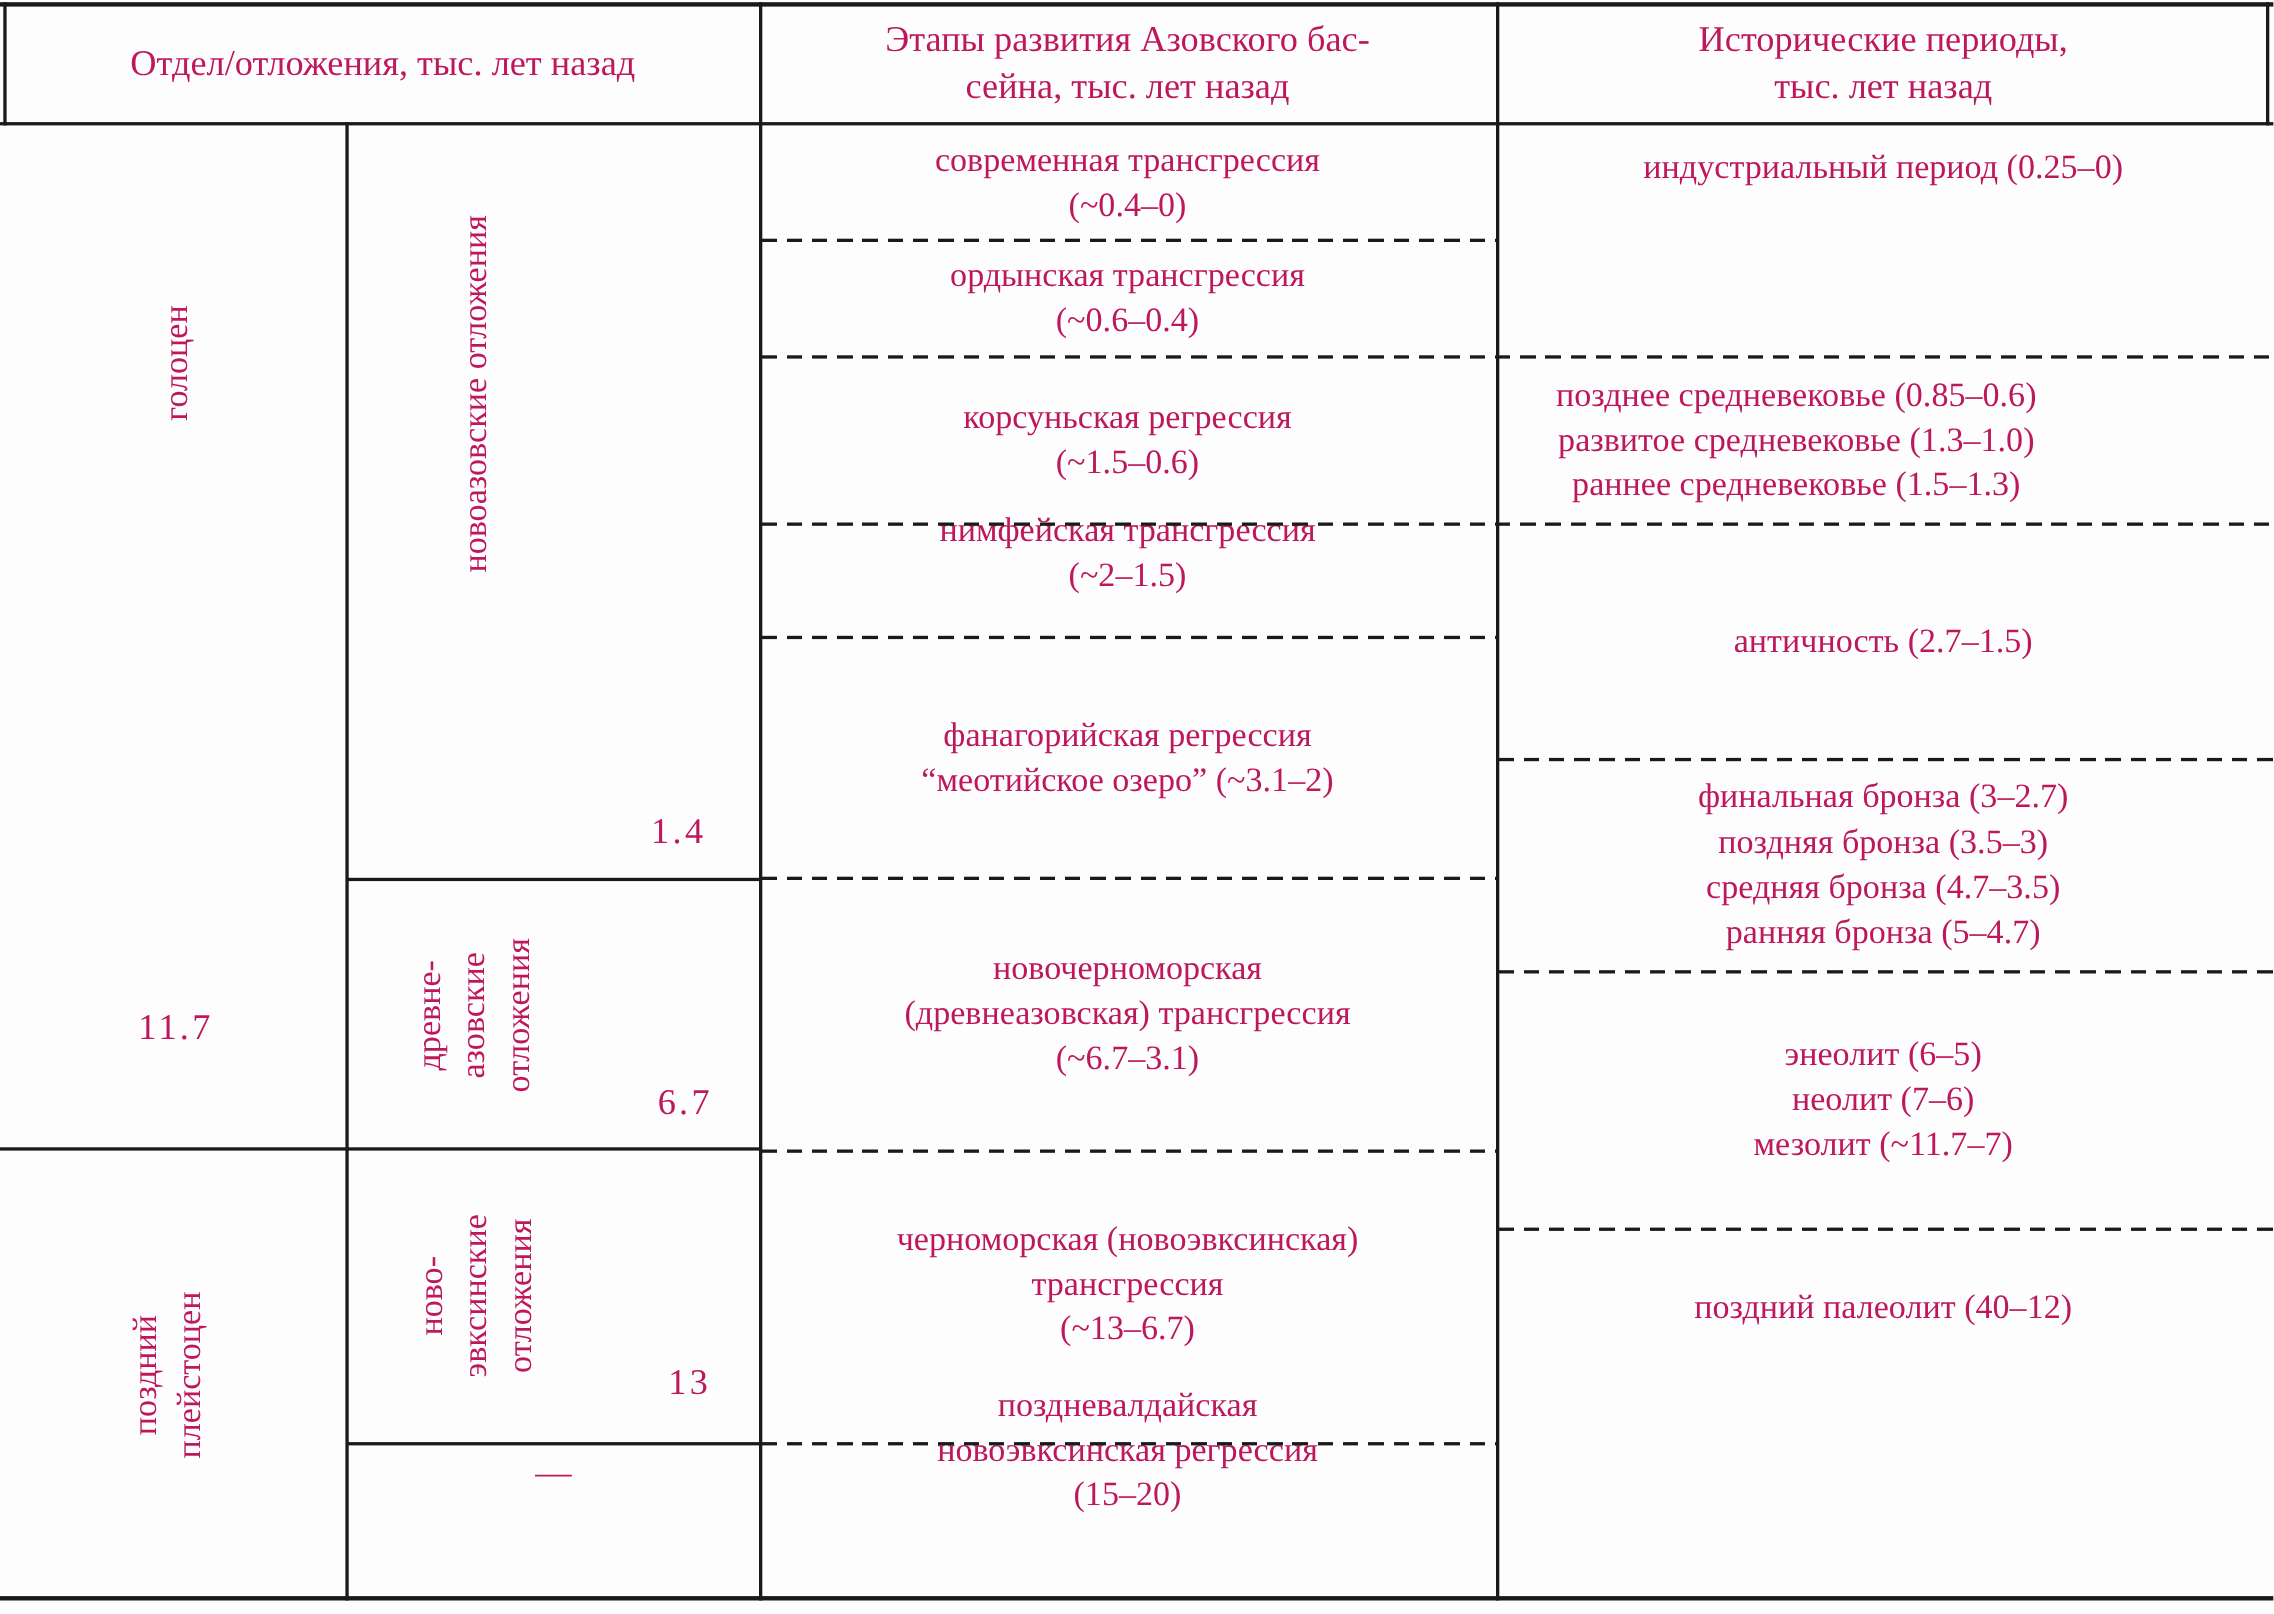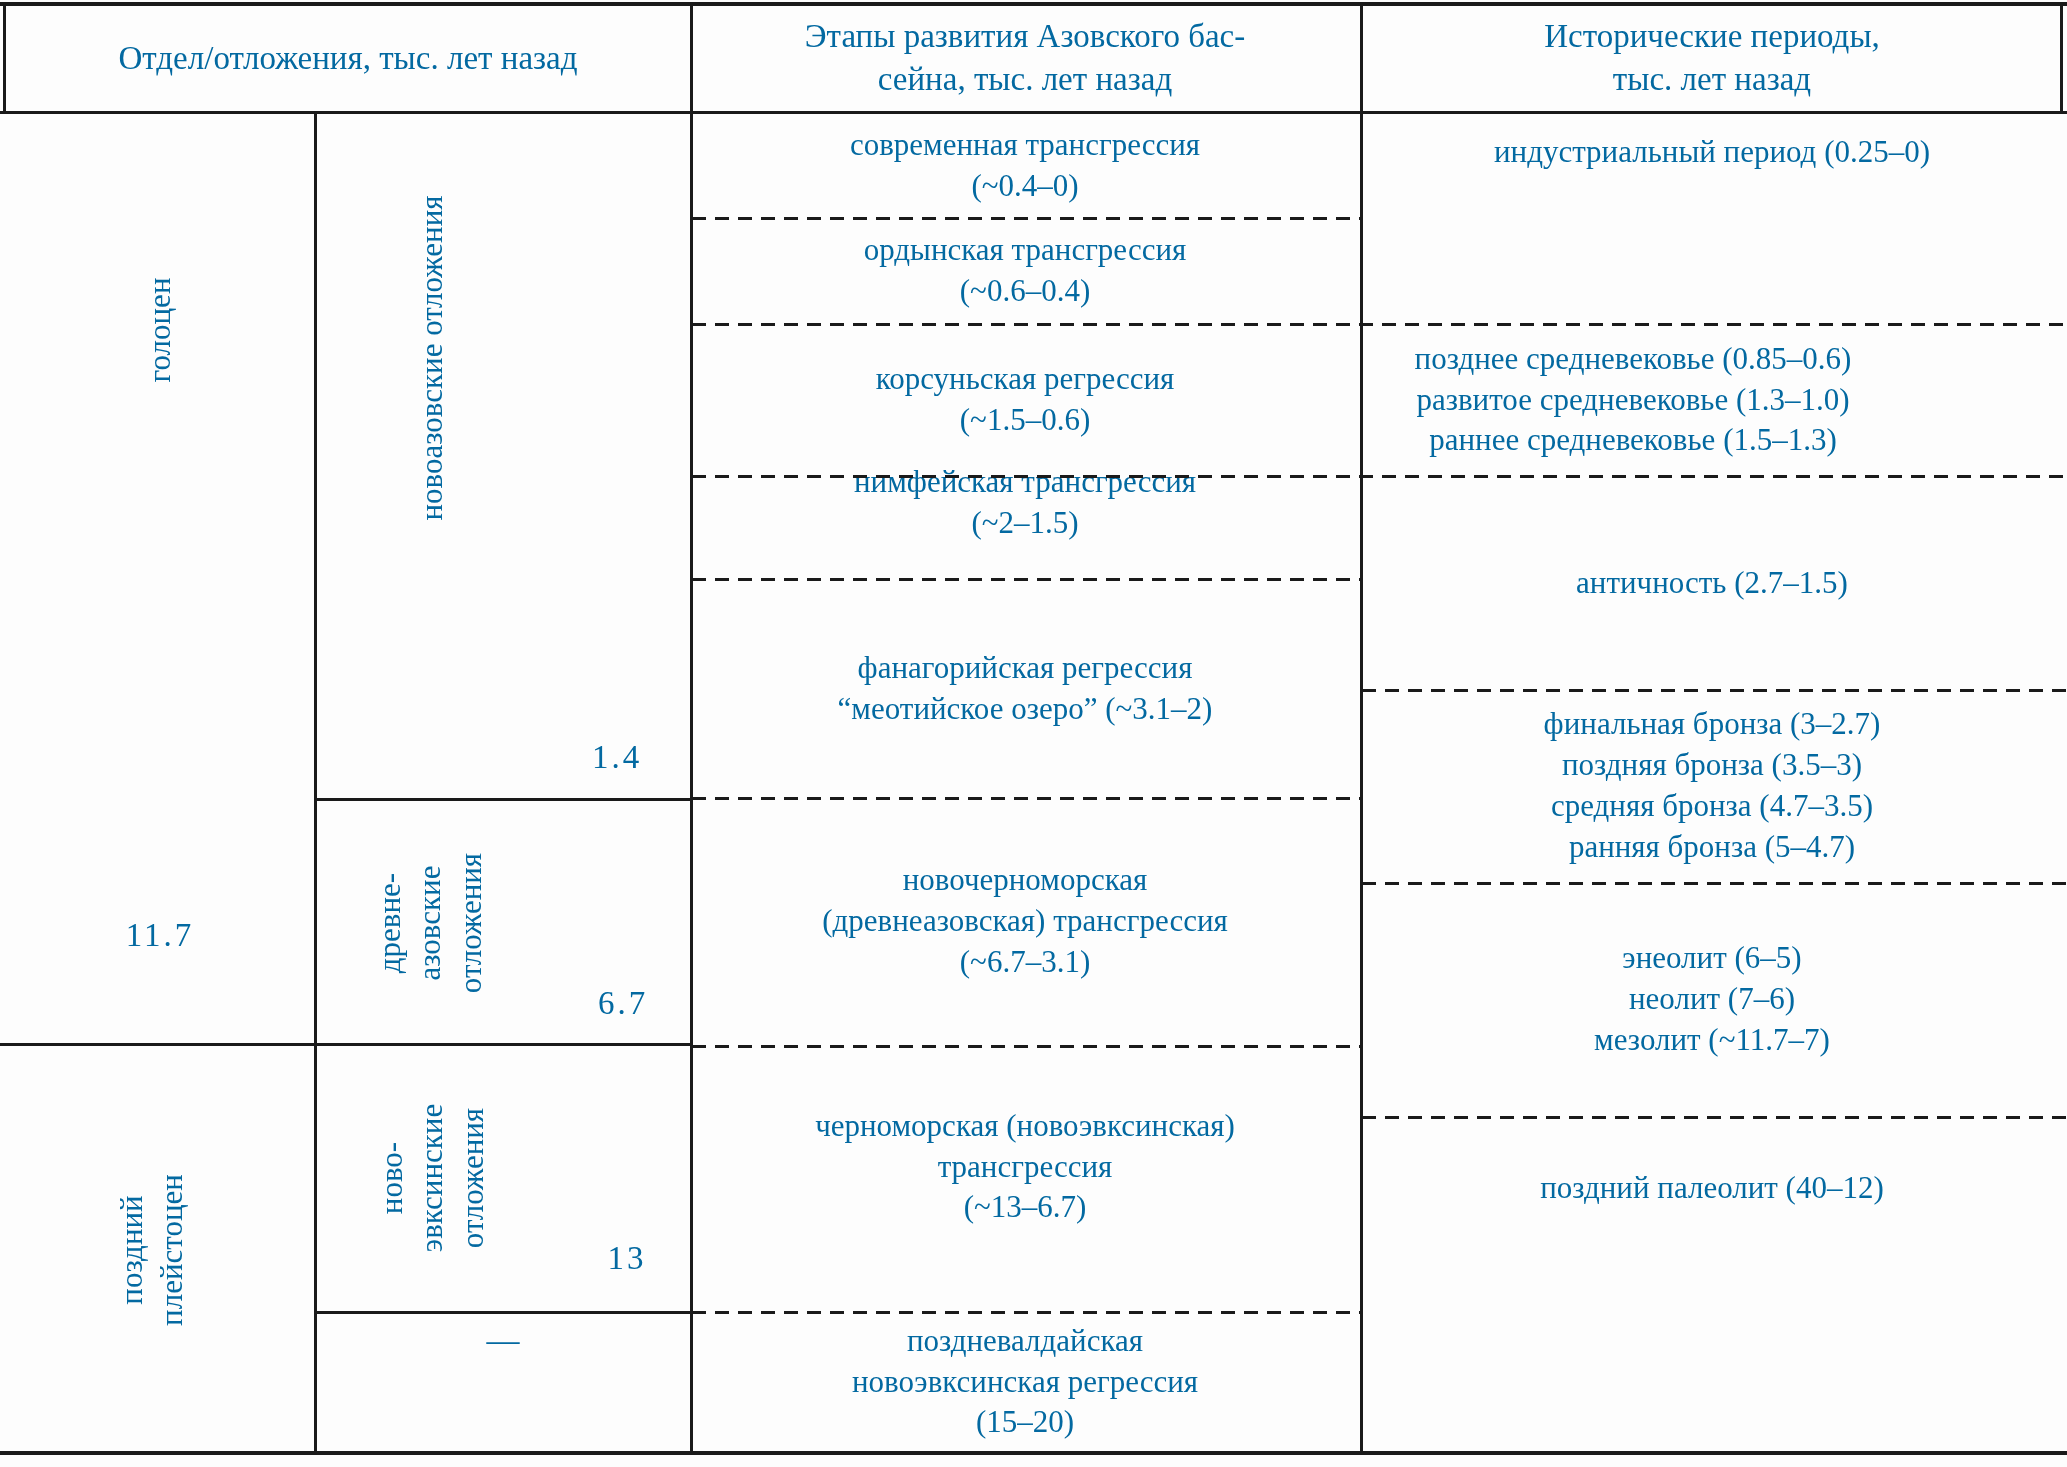--- a/index.html
+++ b/index.html
@@ -2,21 +2,21 @@
 <html><head>
 <meta charset="utf-8">
 <style>
   html, body { margin: 0; padding: 0; background: #ffffff; }
   .figure {
     position: relative;
     width: 2067px;
     height: 1467px;
     background: #fdfdfd;
     font-family: "Liberation Serif", "DejaVu Serif", serif;
-    color: #0369a1;
+    color: #be185d;
     overflow: hidden;
   }
   
   .cell {
     position: absolute;
     display: flex;
     align-items: center;
     justify-content: center;
     text-align: center;
     white-space: pre-line;
@@ -91,21 +91,21 @@
   <div class="cell" style="left:692px; top:452px;  width:666px; height:101px;">нимфейская трансгрессия
 (~2–1.5)</div>
   <div class="cell" style="left:692px; top:580px;  width:666px; height:217px;">фанагорийская регрессия
 “меотийское озеро” (~3.1–2)</div>
   <div class="cell" style="left:692px; top:799px;  width:666px; height:245px;">новочерноморская
 (древнеазовская) трансгрессия
 (~6.7–3.1)</div>
   <div class="cell" style="left:692px; top:1047px; width:666px; height:240px;">черноморская (новоэвксинская)
 трансгрессия
 (~13–6.7)</div>
-  <div class="cell" style="left:692px; top:1313px; width:666px; height:138px;">поздневалдайская
+  <div class="cell" style="left:692px; top:1249px; width:666px; height:138px;">поздневалдайская
 новоэвксинская регрессия
 (15–20)</div>
 
   <div class="cell top" style="left:1362px; top:114px; width:700px; height:209px; padding-top:18px;">индустриальный период (0.25–0)</div>
   <div class="cell" style="left:1283px; top:325px; width:700px; height:150px;text-align:center;">позднее средневековье (0.85–0.6)
 развитое средневековье (1.3–1.0)
 раннее средневековье (1.5–1.3)</div>
   <div class="cell" style="left:1362px; top:477px; width:700px; height:212px;">античность (2.7–1.5)</div>
   <div class="cell" style="left:1362px; top:691px; width:700px; height:190px;">финальная бронза (3–2.7)
 поздняя бронза (3.5–3)

